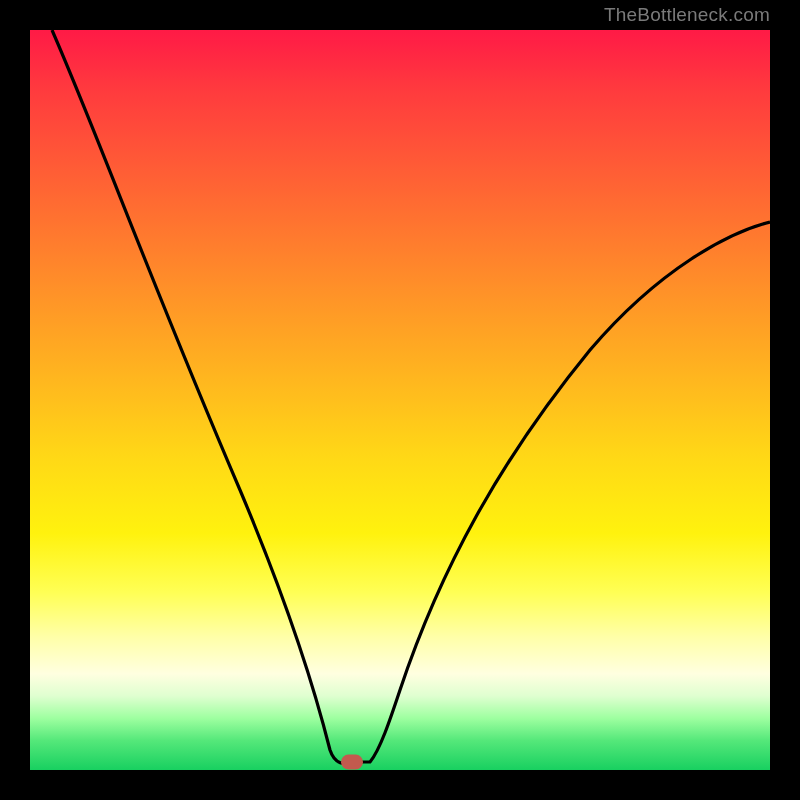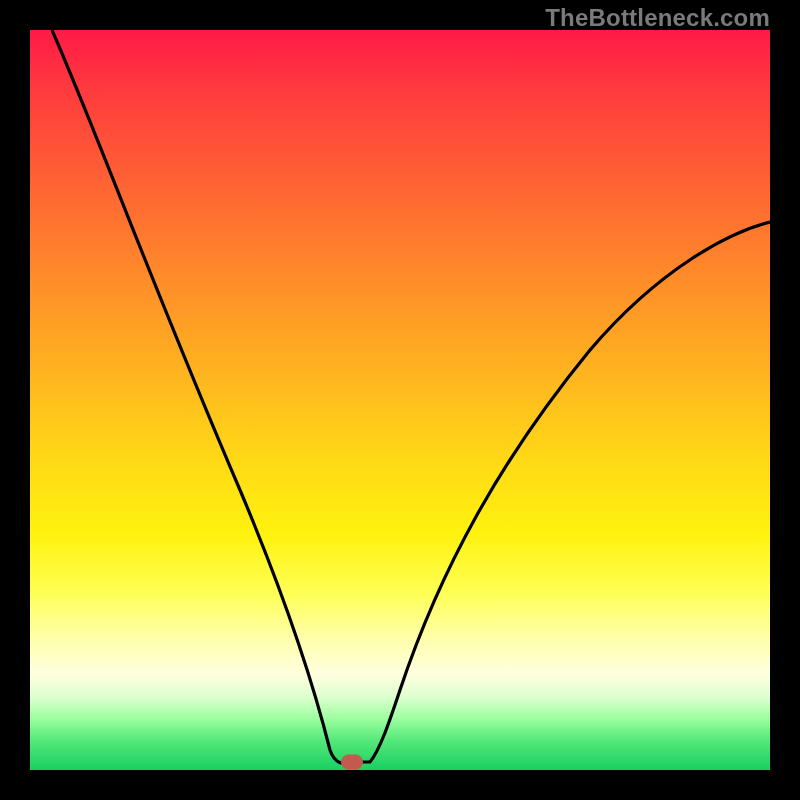--- a/index.html
+++ b/index.html
@@ -57,22 +57,22 @@
     height: 15px;
     background: #c35a4e;
     border-radius: 8px;
     transform: translate(-50%, -50%);
   }
   .watermark {
     position: absolute;
     top: 4px;
     right: 30px;
     color: #7a7a7a;
-    font-size: 24px;
-    font-weight: 700;
+    font-size: 19px;
+    font-weight: 400;
     letter-spacing: 0.2px;
   }
 </style>
 </head>
 <body>
 
 <div class="frame">
 
   <div class="plot-area">
 

